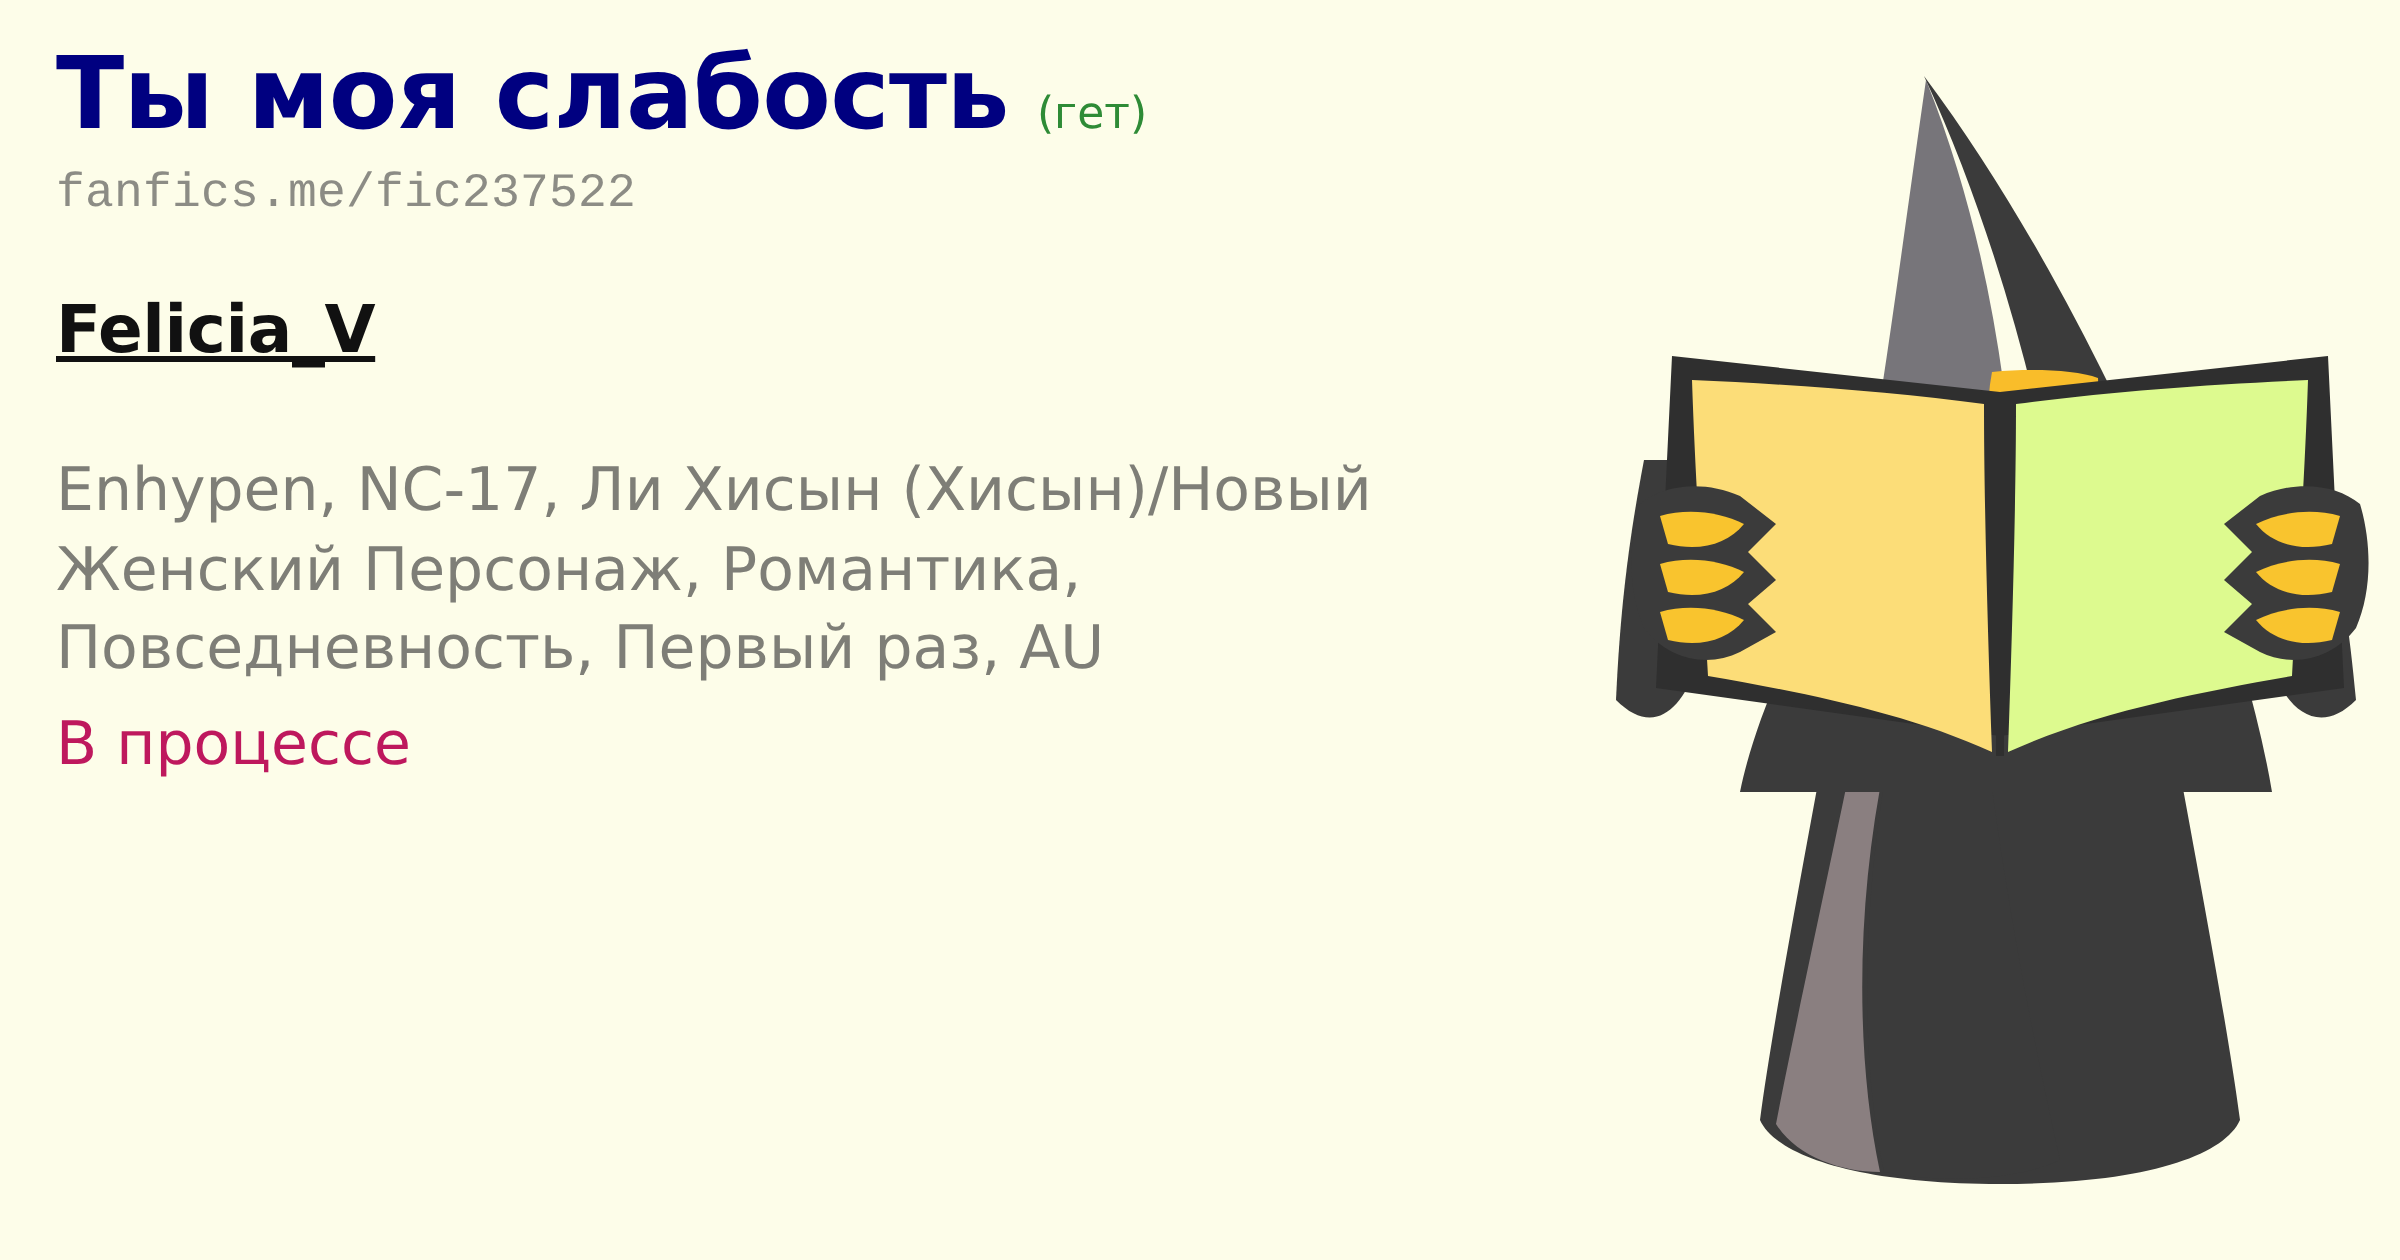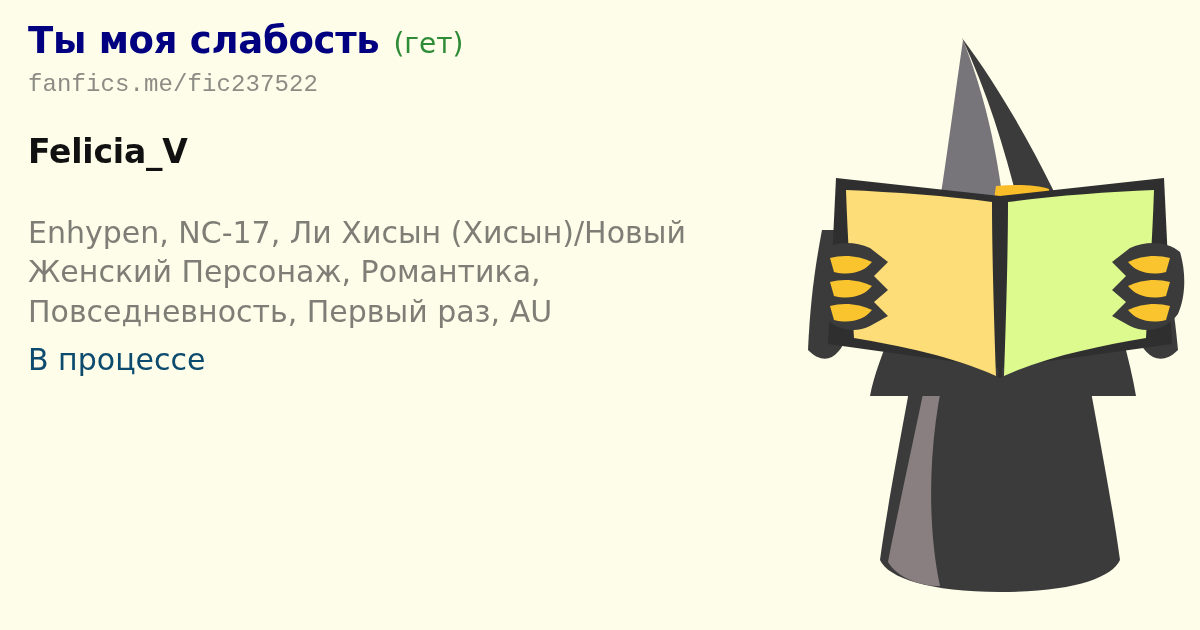--- a/index.html
+++ b/index.html
@@ -34,49 +34,50 @@
 
   .title-row {
     display: flex;
     align-items: baseline;
     flex-wrap: wrap;
     gap: 0;
     line-height: 1.02;
   }
 
   .title {
-    font-size: 37px;
+    font-size: 50px;
     font-weight: 700;
     color: #000080;
     letter-spacing: -0.3px;
     white-space: nowrap;
   }
 
   .genre {
-    font-size: 28px;
+    font-size: 22px;
     font-weight: 400;
     color: #2e8b36;
     margin-left: 14px;
     white-space: nowrap;
   }
 
   .url {
     margin-top: 11px;
     font-size: 24px;
     color: #8c8c85;
     letter-spacing: 0.1px;
     font-family: Liberation Mono, monospace;
   }
 
   .author {
     margin-top: 34px;
     font-size: 33px;
     font-weight: 700;
     color: #111111;
     letter-spacing: -0.2px;
+    text-decoration: underline;
   }
 
   .meta {
     margin-top: 42px;
   }
 
   .tags {
     font-size: 30px;
     line-height: 1.32;
     color: #7e7e77;
@@ -87,21 +88,21 @@
     margin-top: 8px;
     font-size: 30px;
     line-height: 1.32;
     color: #7e7e77;
   }
 
   .status {
     margin-top: 8px;
     font-size: 30px;
     line-height: 1.32;
-    color: #0c4a6e;
+    color: #be185d;
   }
 
   
   .illustration {
     position: absolute;
     right: 0;
     top: 0;
     width: 400px;
     height: 630px;
     pointer-events: none;

